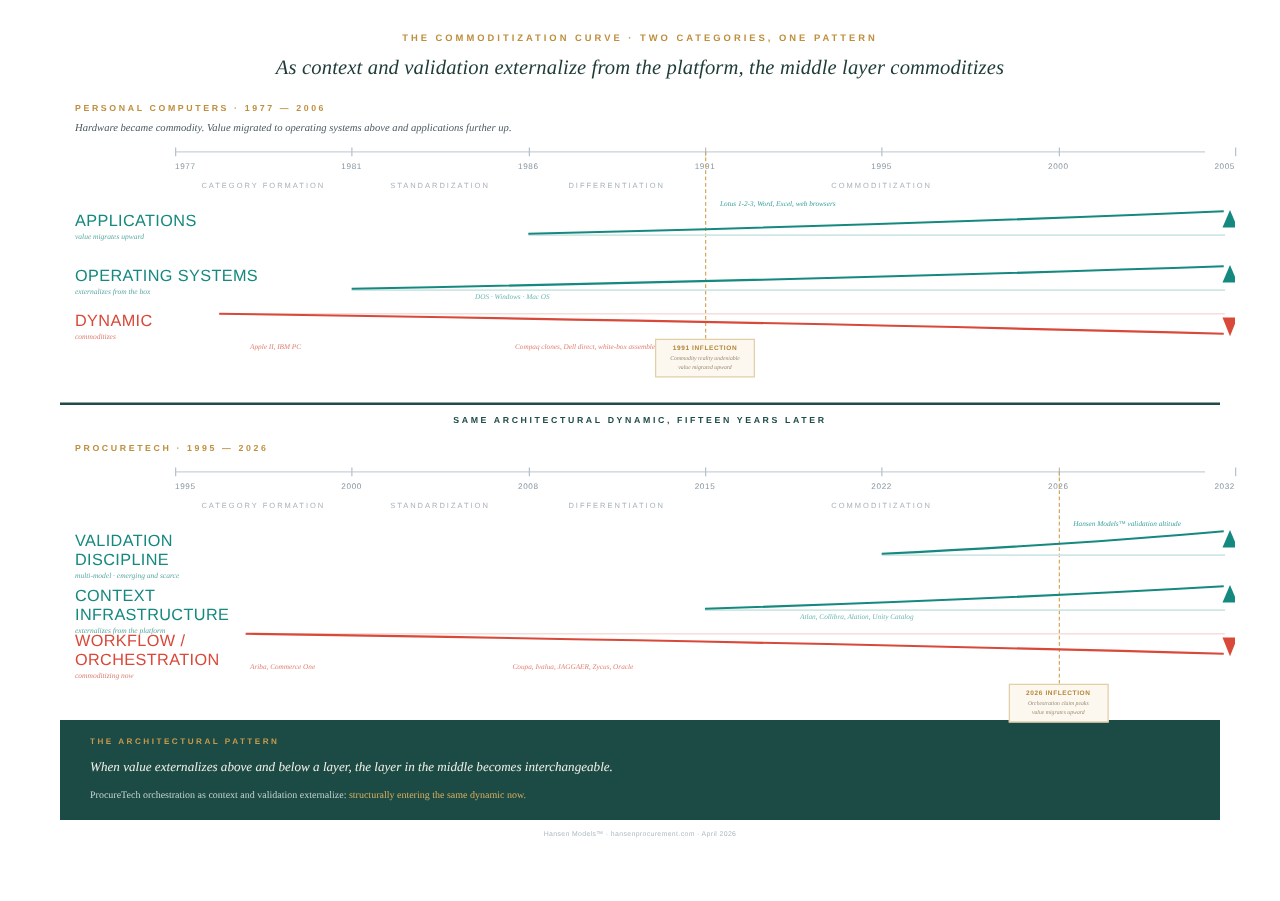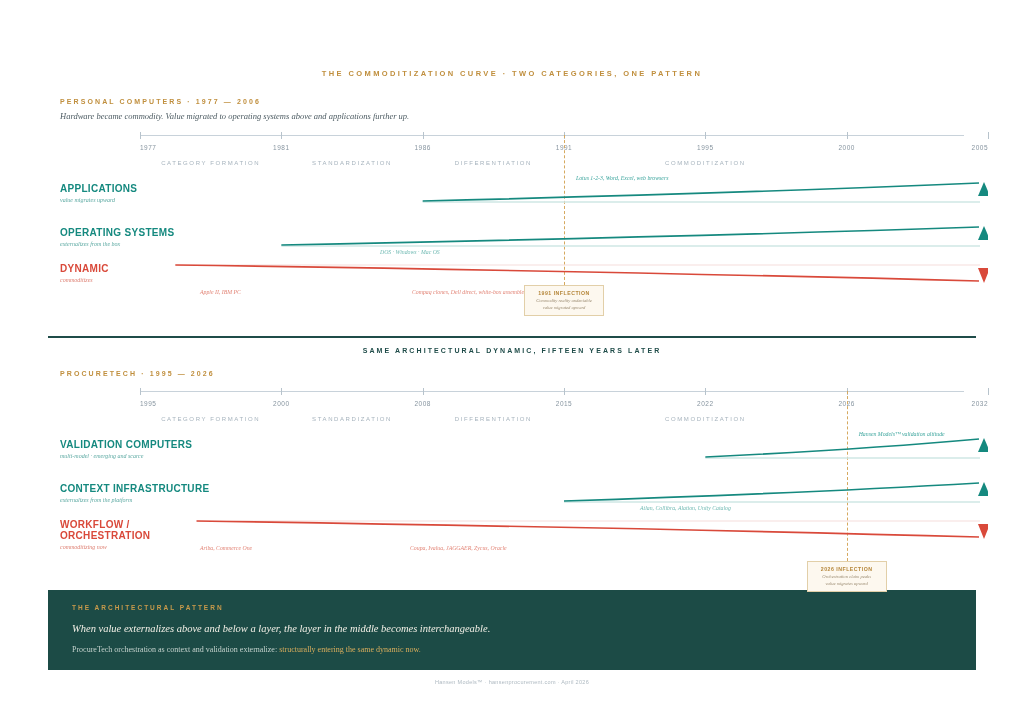--- a/index.html
+++ b/index.html
@@ -10,21 +10,21 @@
     font-family:"Liberation Sans", sans-serif;
     color:#2b3a42;
     overflow:hidden;
     position:relative;
   }
 
   
   .hero { text-align:center; padding-top:26px; }
   .hero-kicker {
     font-size:7.5px; letter-spacing:2.4px; font-weight:bold;
-    color:#c08f3e; text-transform:uppercase;margin-top:43px;
+    color:#c08f3e; text-transform:uppercase;
   }
   .hero-title {
     margin-top:9px;
     font-family:"Liberation Serif", serif;
     font-style:italic; font-size:16.5px; color:#1f3b38;
     letter-spacing:0.1px;
   }
 
   
   .section { position:relative; margin:0 60px; }
@@ -60,21 +60,21 @@
     position:absolute; top:0; width:0;
     border-left:1px dashed #d6a95f;
   }
 
   
   .row { position:absolute; left:0; right:0; }
   .row-label {
     position:absolute; left:0; top:0; width:150px;
   }
   .row-label .name {
-    font-size:10px; font-weight:bold; letter-spacing:0.3px;
+    font-size:13px; font-weight:normal; letter-spacing:0.3px;
   }
   .row-label .desc {
     margin-top:3px; font-size:6px; font-style:italic;
     font-family:"Liberation Serif", serif;
   }
   .row-svg { position:absolute; left:80px; right:0; top:0; height:50px; }
   .row-note {
     position:absolute; font-size:5.8px; font-style:italic;
     font-family:"Liberation Serif", serif; white-space:nowrap;
   }
@@ -130,20 +130,21 @@
   .footer {
     margin-top:9px; text-align:center;
     font-size:5.5px; color:#aeb9c1; letter-spacing:0.3px;
   }
 </style>
 </head>
 <body>
 
 <div class="hero">
   <div class="hero-kicker">THE COMMODITIZATION CURVE · TWO CATEGORIES, ONE PATTERN</div>
+  <div class="hero-title">As context and validation externalize from the platform, the middle layer commoditizes</div>
 </div>
 
 <div class="section" id="sec0" style="margin-top: 20px;">
   <div class="sec-kicker">PERSONAL COMPUTERS · 1977 — 2006</div>
   <div class="sec-sub">Hardware became commodity. Value migrated to operating systems above and applications further up.</div>
   <div class="chart">
       <div class="axis-line"></div>
       <div class="tick" style="left: 80px;">
         <div class="mark"></div>
         <div class="lbl" style="transform: translateX(0px);">1977</div>
@@ -259,21 +260,21 @@
         <div class="mark"></div>
         <div class="lbl" style="transform: translateX(-100%);">2032</div>
       </div>
       <div class="phase" style="left: 150.667px;">CATEGORY FORMATION</div>
       <div class="phase" style="left: 292px;">STANDARDIZATION</div>
       <div class="phase" style="left: 433.333px;">DIFFERENTIATION</div>
       <div class="phase" style="left: 645.333px;">COMMODITIZATION</div>
       <div class="inflect-line" style="left: 786.667px; height: 170px;"></div>
       <div class="row teal" style="top: 48px;">
         <div class="row-label">
-          <div class="name">VALIDATION COMPUTERS</div>
+          <div class="name">VALIDATION DISCIPLINE</div>
           <div class="desc">multi-model · emerging and scarce</div>
         </div>
         <svg class="row-svg" width="928" height="46" viewBox="0 0 928 46" style="left: 0px; top: -14px;">
           <line x1="645.3333333333334" y1="31" x2="920" y2="31" stroke="#cfe7e4" stroke-width="1.4"></line>
           <path d="M 645.3333333333334 30 Q 800.8000000000001 22.5 919 12" fill="none" stroke="#15897f" stroke-width="1.7"></path>
           <polygon points="918,25 930,25 924,11" fill="#15897f"></polygon>
         </svg>
         <div class="row-note" style="color: rgb(58, 164, 156); left: 798.667px; top: -8px;">Hansen Models™ validation altitude</div>
       </div>
       <div class="row teal" style="top: 92px;">

